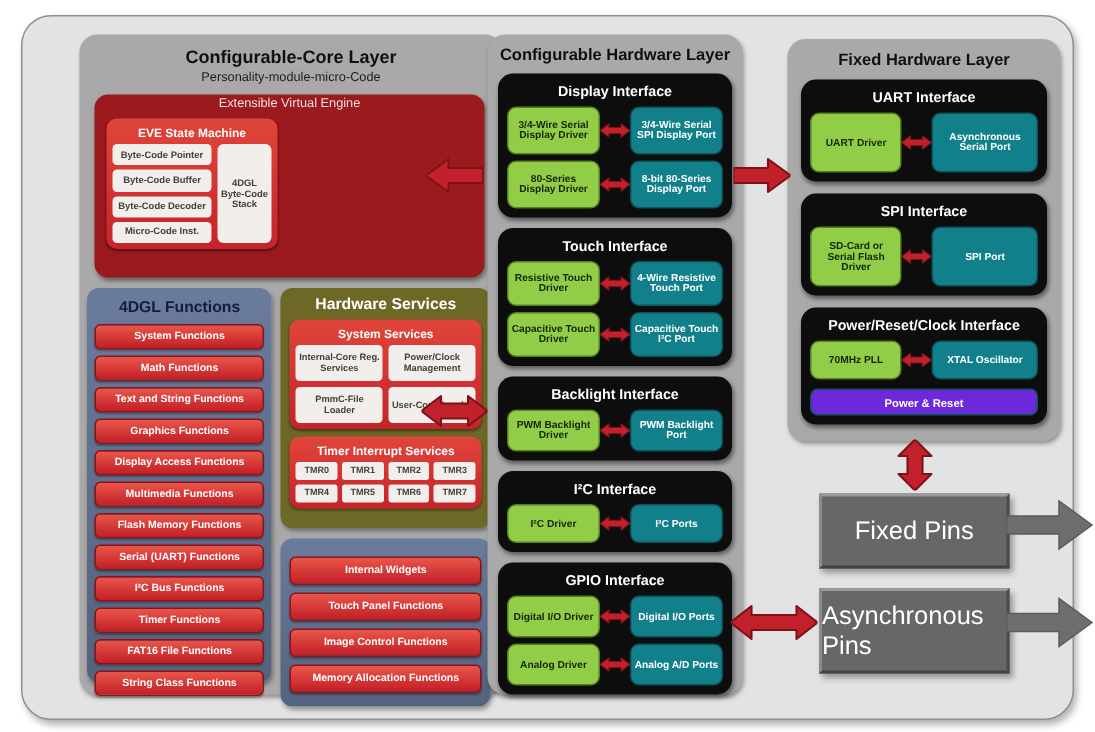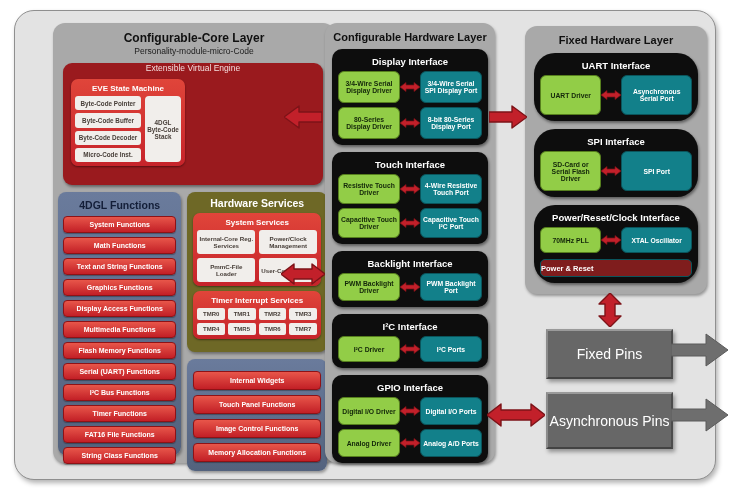--- a/index.html
+++ b/index.html
@@ -44,26 +44,26 @@
   
   .iface{background:#0d0d0d;border-radius:10px;padding:4px 6px 6px;margin:0 7px 7px;box-shadow:1px 2px 3px rgba(0,0,0,.45);}
   .iface-title{color:#fff;font-weight:bold;font-size:9.5px;text-align:center;margin:3px 0 3px;}
   .iface-row{display:flex;align-items:center;margin-top:4px;}
   .drv{width:66px;background:#92cd47;border:1px solid #567f1d;border-radius:6px;color:#13260a;font-size:6.8px;font-weight:bold;text-align:center;padding:3px 2px;min-height:22px;display:flex;align-items:center;justify-content:center;box-sizing:border-box;}
   .prt{width:66px;background:#12808a;border:1px solid #0a555c;border-radius:6px;color:#fff;font-size:6.8px;font-weight:bold;text-align:center;padding:3px 2px;min-height:22px;display:flex;align-items:center;justify-content:center;margin-left:auto;box-sizing:border-box;}
   .mini{flex:1;display:flex;justify-content:center;}
   .h32 .drv,.h32 .prt{min-height:32px;} .h30 .drv,.h30 .prt{min-height:30px;}
   .h28 .drv,.h28 .prt{min-height:28px;} .h26 .drv,.h26 .prt{min-height:26px;}
   .h40 .drv,.h40 .prt{min-height:40px;}
-  .footbar{background:#7f1d1d;border:1px solid #0a555c;border-radius:5px;color:#fff;font-size:7.5px;font-weight:bold;padding:3.5px 0;margin-top:6px;}
-  .fhw-iface{margin:0 9px 8px;border-radius:21px;}
+  .footbar{background:#6d28d9;border:1px solid #0a555c;border-radius:5px;color:#fff;font-size:7.5px;font-weight:bold;text-align:center;padding:3.5px 0;margin-top:6px;}
+  .fhw-iface{margin:0 9px 8px;}
   .fhw-iface .prt{width:76px;}
 
   
-  .pinbox{position:absolute;background:#676767;border-top:2px solid #9a9a9a;border-left:2px solid #8b8b8b;border-right:2px solid #4c4c4c;border-bottom:2px solid #434343;color:#fff;font-size:14px;display:flex;align-items:center;justify-content:center;box-shadow:2px 3px 4px rgba(0,0,0,.35);box-sizing:border-box;}
+  .pinbox{position:absolute;background:#676767;border-top:2px solid #9a9a9a;border-left:2px solid #8b8b8b;border-right:2px solid #4c4c4c;border-bottom:2px solid #434343;color:#fff;font-size:17px;display:flex;align-items:center;justify-content:center;box-shadow:2px 3px 4px rgba(0,0,0,.35);box-sizing:border-box;}
 
   .abs{position:absolute;}
 </style>
 </head>
 <body>
 
 <div class="stage">
 
   <div class="panel" style="left:6px;top:12px;width:282px;height:440px;margin-left:32px;">
     <div class="panel-title">Configurable-Core Layer</div>

